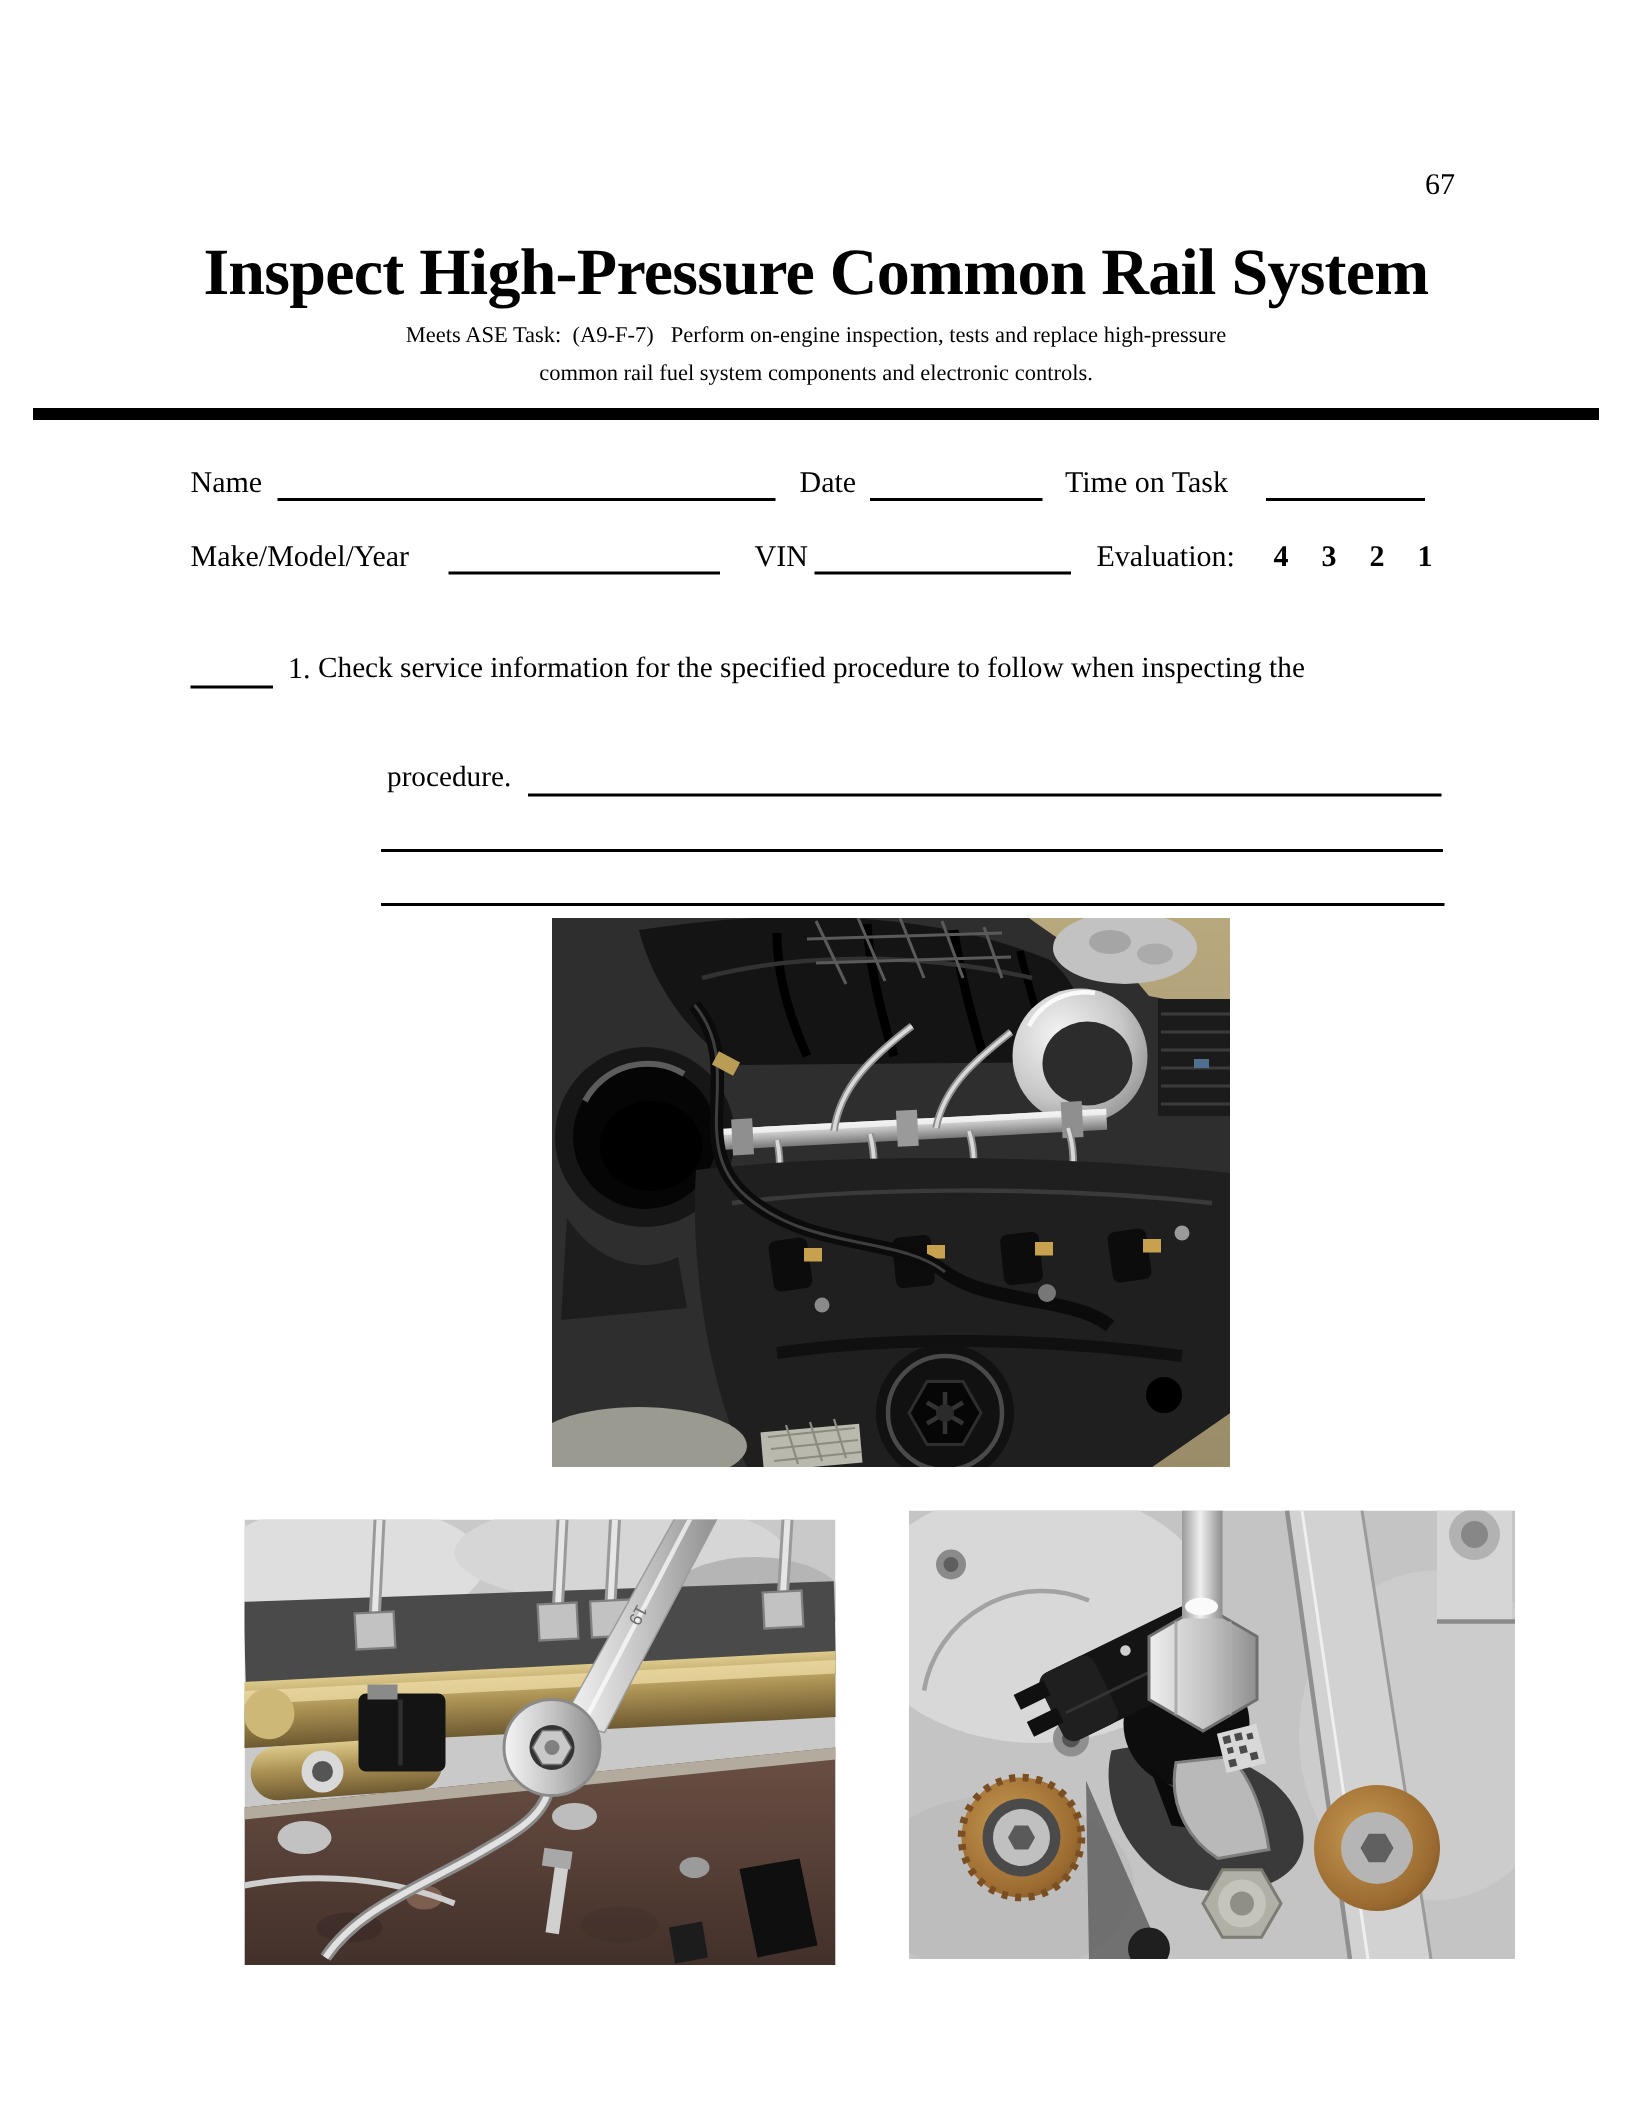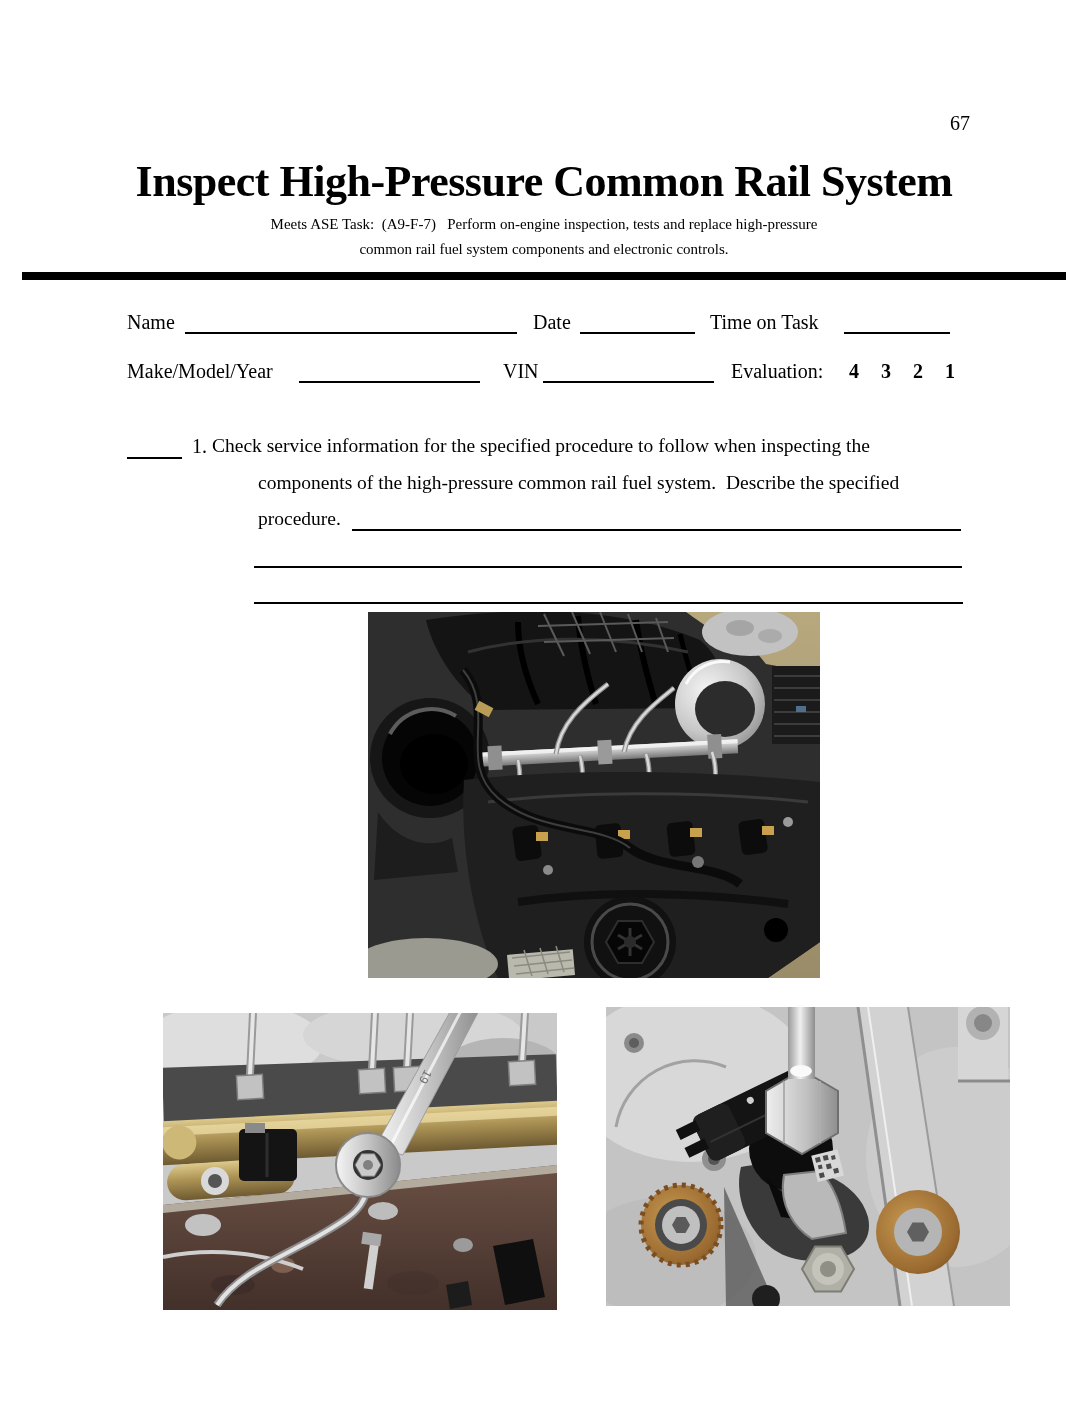--- a/index.html
+++ b/index.html
@@ -47,21 +47,20 @@
   <span class="uline" style="left:543px;top:360px;width:171px"></span>
   <span class="lbl" style="left:731px;top:360px">Evaluation:</span>
   <span class="evalnum" style="left:849px;top:360px">4</span>
   <span class="evalnum" style="left:881px;top:360px">3</span>
   <span class="evalnum" style="left:913px;top:360px">2</span>
   <span class="evalnum" style="left:945px;top:360px">1</span>
 
   <span class="uline" style="left:127px;top:436px;width:55px"></span>
   <span class="lbl" style="left:192px;top:435px">1.</span>
   <span class="txt" style="left:212px;top:435px">Check service information for the specified procedure to follow when inspecting the</span>
-  <span class="txt" style="left:258px;top:472px">components of the high-pressure common rail fuel system.  Describe the specified</span>
   <span class="txt" style="left:258px;top:508px">procedure.</span>
   <span class="uline" style="left:352px;top:508px;width:609px"></span>
   <span class="uline" style="left:254px;top:545px;width:708px"></span>
   <span class="uline" style="left:254px;top:581px;width:709px"></span>
 
   <div class="photo" style="left:368px;top:612px;width:452px;height:366px" role="img" aria-label="photo of diesel engine high-pressure common rail fuel system overview">
     <svg width="452" height="366" viewBox="0 0 452 366">
       <defs>
         <linearGradient id="tanBg" x1="0" y1="0" x2="0" y2="1">
           <stop offset="0" stop-color="#b8a87e"></stop>

